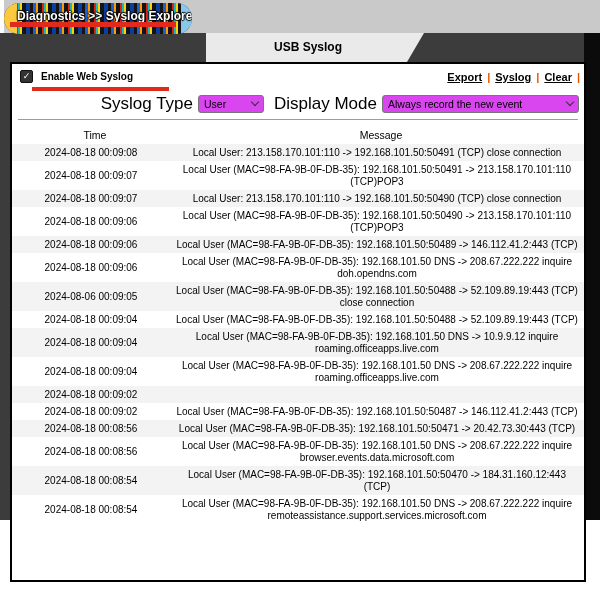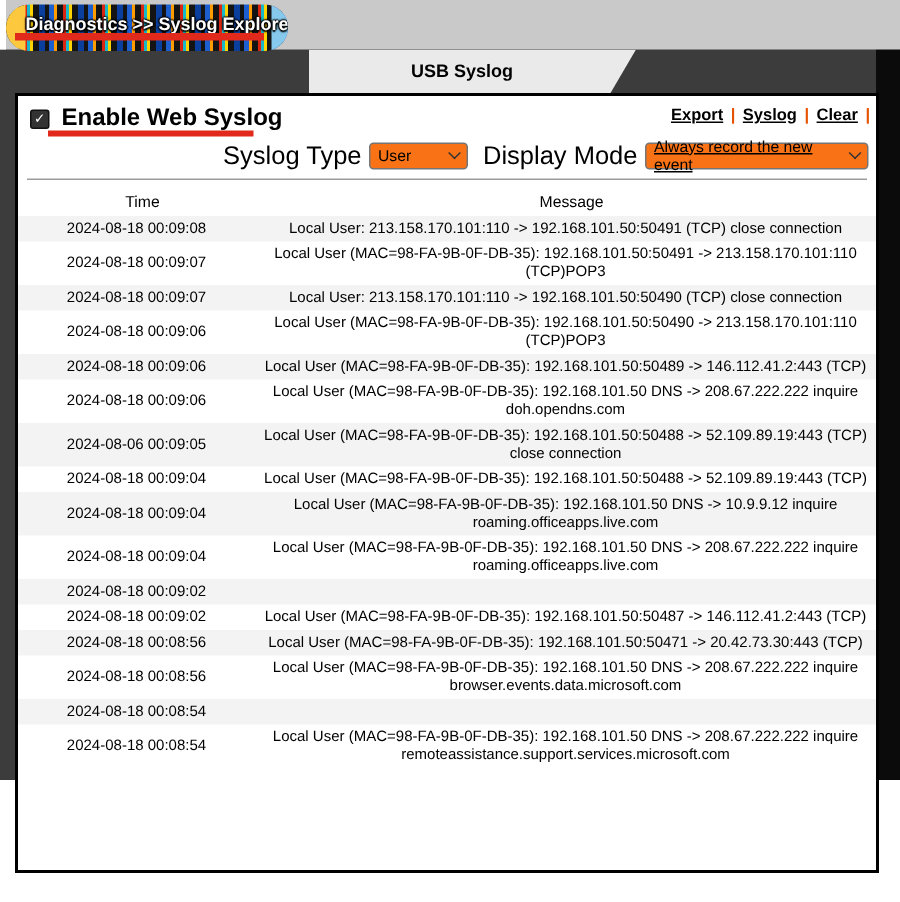--- a/index.html
+++ b/index.html
@@ -37,32 +37,32 @@
   .tab-web{left:0;width:206px;background:var(--tab-active);}
   .tab-usb{left:206px;width:218px;background:var(--tab-inactive);clip-path:polygon(0 0,100% 0,calc(100% - 17px) 100%,0 100%);padding-right:14px;box-sizing:border-box;text-align:center;}
 
   
   .panel{position:absolute;left:10px;top:62px;width:576px;height:520px;background:#fff;border:2px solid #000;box-sizing:border-box;overflow:hidden;}
   .controls{position:relative;padding:5px 4px 0 4px;}
   .ctl-row1{display:flex;justify-content:space-between;align-items:flex-start;height:24px;}
   .enable-wrap{position:relative;display:flex;align-items:center;padding-left:4px;padding-top:1px;}
   .checkbox{width:11px;height:11px;background:#333;border:1px solid #111;border-radius:2px;display:inline-flex;align-items:center;justify-content:center;cursor:pointer;}
   .check-icon{color:#fff;font-size:9px;line-height:9px;font-weight:bold;}
-  .enable-label{margin-left:8px;font-size:16px;font-weight:bold;color:#000;}
+  .enable-label{margin-left:8px;font-size:10px;font-weight:bold;color:#000;}
   .red-underline{position:absolute;left:16px;top:18px;width:137px;height:4px;background:var(--accent-red);}
   .links{font-size:11px;font-weight:bold;white-space:nowrap;padding-top:2px;}
   .links a{color:#000;text-decoration:underline;cursor:pointer;}
   .pipe{color:var(--pipe-orange);margin:0 5px;}
   .pipe-end{margin-right:0;}
   .ctl-row2{display:flex;justify-content:flex-end;align-items:center;height:21px;padding-right:1px;}
   .select-label{font-size:17px;color:#000;margin-right:5px;}
-  .select{display:inline-flex;align-items:center;justify-content:space-between;height:18px;border:1px solid #767676;border-radius:3px;background:#f97316;font-size:10.5px;color:#000;padding:0 5px;box-sizing:border-box;cursor:pointer;margin-right:10px;}
+  .select{display:inline-flex;align-items:center;justify-content:space-between;height:18px;border:1px solid #767676;border-radius:3px;background:#d946ef;font-size:10.5px;color:#000;padding:0 5px;box-sizing:border-box;cursor:pointer;margin-right:10px;}
   .select.wide{margin-right:0;}
   .sel-user{width:66px;}
-  .sel-mode{width:149px;text-decoration:underline;}
+  .sel-mode{width:197px;}
   .chev{width:5px;height:5px;border-right:1.5px solid #333;border-bottom:1.5px solid #333;transform:rotate(45deg);margin-left:6px;margin-top:-3px;flex:none;}
   .hr{border-top:1px solid #9c9c9c;margin:5px 2px 0 2px;height:0;}
 
   
   .logtable{margin-top:6px;}
   .thead{display:flex;font-weight:normal;font-size:10.5px;}
   .th{padding:3px 4px;text-align:center;}
   .tr{display:flex;font-size:10px;line-height:12px;}
   .tbody .tr:nth-child(odd){background:var(--stripe);}
   .td{padding:2.5px 4px;text-align:center;box-sizing:border-box;}
@@ -191,20 +191,21 @@
     <div class="td msg">Local User (MAC=98-FA-9B-0F-DB-35): 192.168.101.50:50471 -&gt; 20.42.73.30:443 (TCP)</div>
   </div>
 
   <div class="tr">
     <div class="td time">2024-08-18 00:08:56</div>
     <div class="td msg">Local User (MAC=98-FA-9B-0F-DB-35): 192.168.101.50 DNS -&gt; 208.67.222.222 inquire browser.events.data.microsoft.com</div>
   </div>
 
   <div class="tr">
     <div class="td time">2024-08-18 00:08:54</div>
+    <div class="td msg">Local User (MAC=98-FA-9B-0F-DB-35): 192.168.101.50:50470 -&gt; 184.31.160.12:443 (TCP)</div>
   </div>
 
   <div class="tr">
     <div class="td time">2024-08-18 00:08:54</div>
     <div class="td msg">Local User (MAC=98-FA-9B-0F-DB-35): 192.168.101.50 DNS -&gt; 208.67.222.222 inquire remoteassistance.support.services.microsoft.com</div>
   </div>
 </div>
     </div>
   </div>
 

